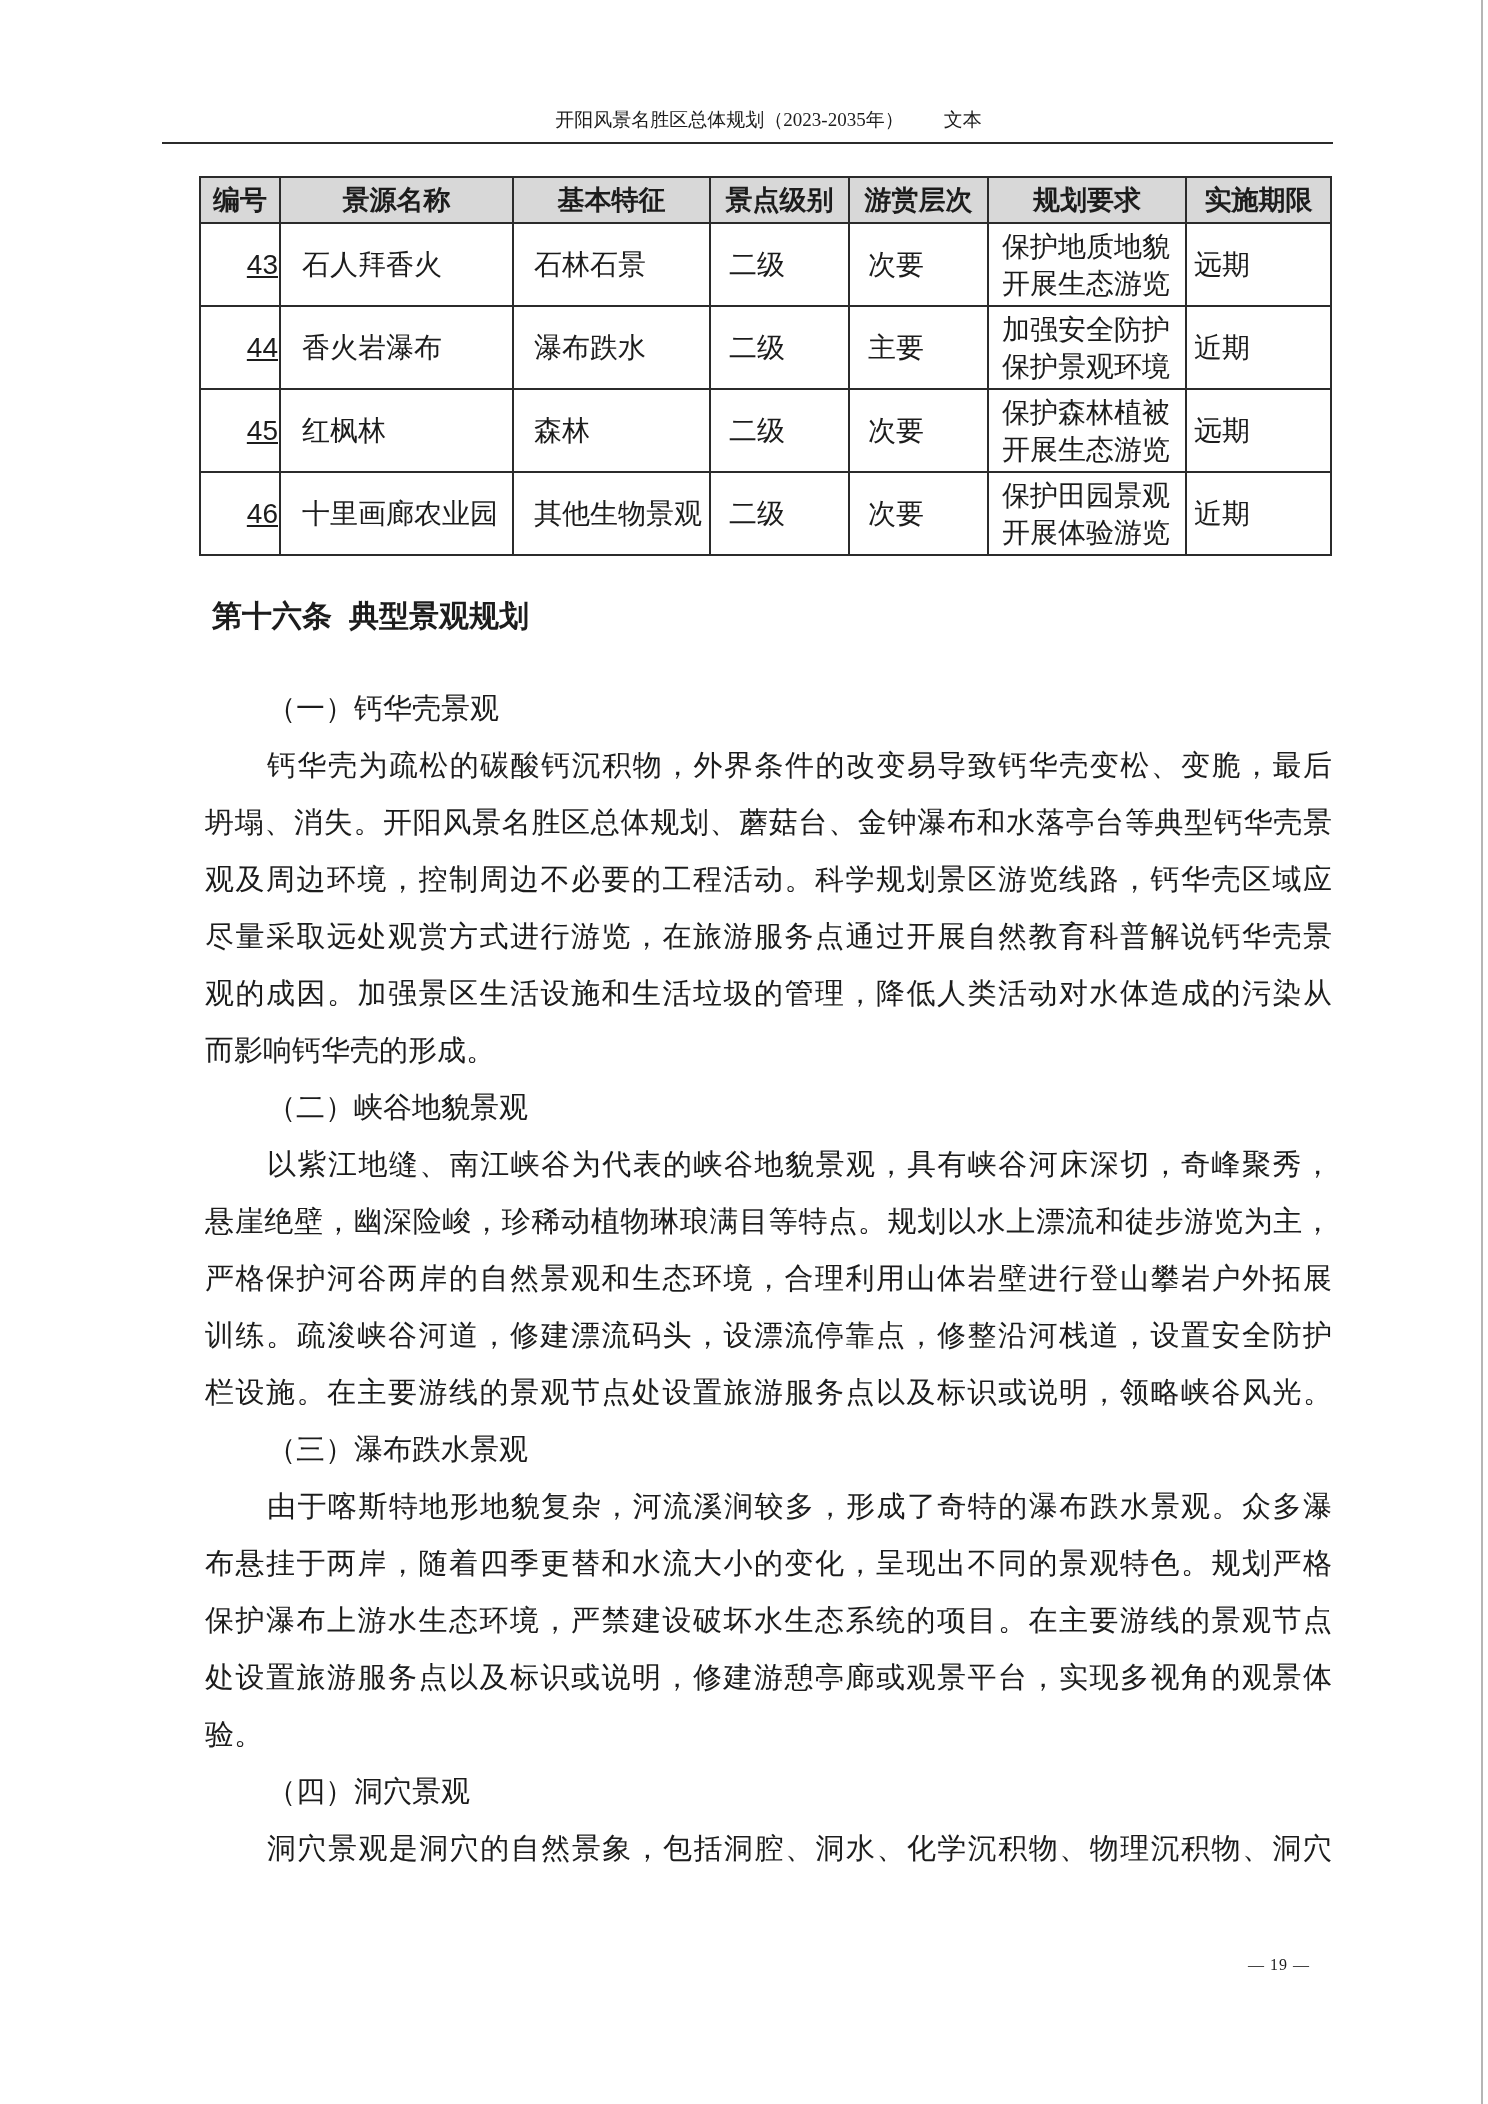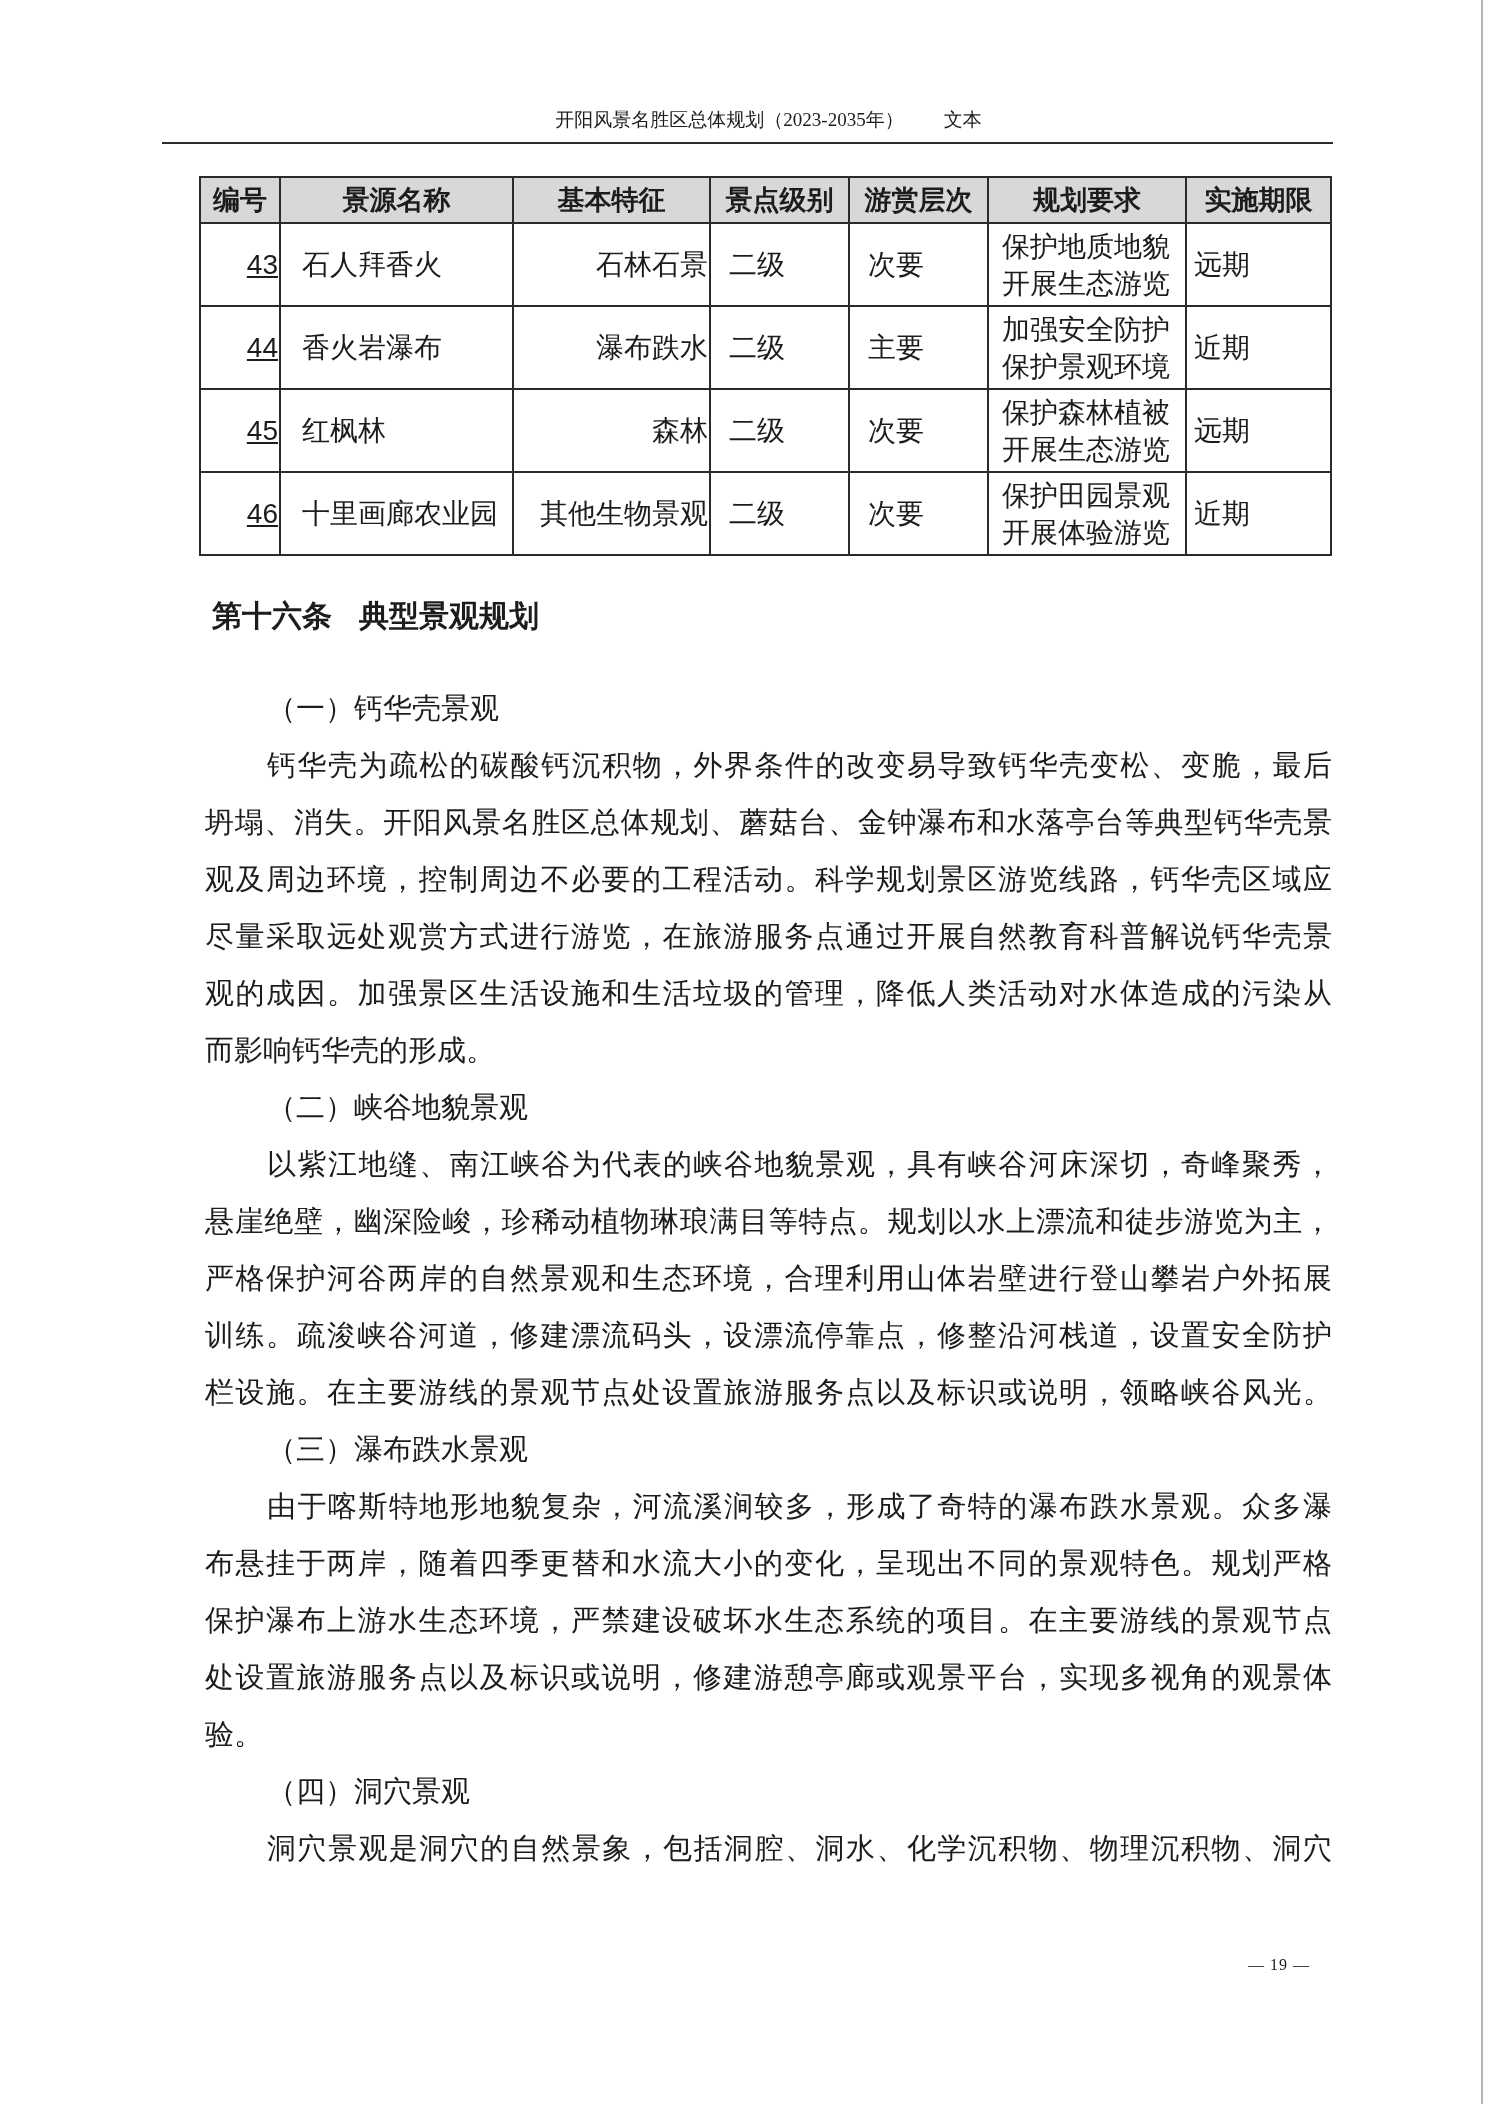--- a/index.html
+++ b/index.html
@@ -27,31 +27,31 @@
     border:2px solid var(--border);overflow:hidden;
   }
   .scenic-table th{
     height:42px;background:var(--hdrbg);
     font-family:"Liberation Sans","DejaVu Sans",sans-serif;
     font-weight:bold;font-size:27px;text-align:center;color:var(--text);
   }
   .scenic-table td{height:79px;font-size:28px;vertical-align:middle;}
   .c-id{text-align:right;font-family:"Liberation Sans","DejaVu Sans",sans-serif;font-size:29px;text-decoration:underline;}
   .c-name{padding-left:21px;}
-  .c-feature{padding-left:20px;text-align:right;}
+  .c-feature{padding-left:20px;}
   .c-level{padding-left:18px;}
   .c-layer{padding-left:18px;}
   .c-req{padding-left:13px;line-height:37px;font-size:27px;}
   .c-period{padding-left:7px;}
   .article-heading{
     position:absolute;left:212px;top:594px;height:44px;line-height:44px;
     font-family:"Liberation Sans","DejaVu Sans",sans-serif;
     font-weight:bold;font-size:30px;white-space:nowrap;
   }
-  .article-heading .at{margin-left:27px;}
+  .article-heading .at{margin-left:17px;}
   .body-text{
     position:absolute;left:205px;top:680px;width:1127px;
     font-size:29px;
   }
   .bodyline{
     height:57px;line-height:57px;overflow:hidden;
   }
   .bodyline.ind{padding-left:62px;}
   .bodyline.jst{text-align:justify;text-align-last:justify;text-justify:inter-character;}
   .page-number{

